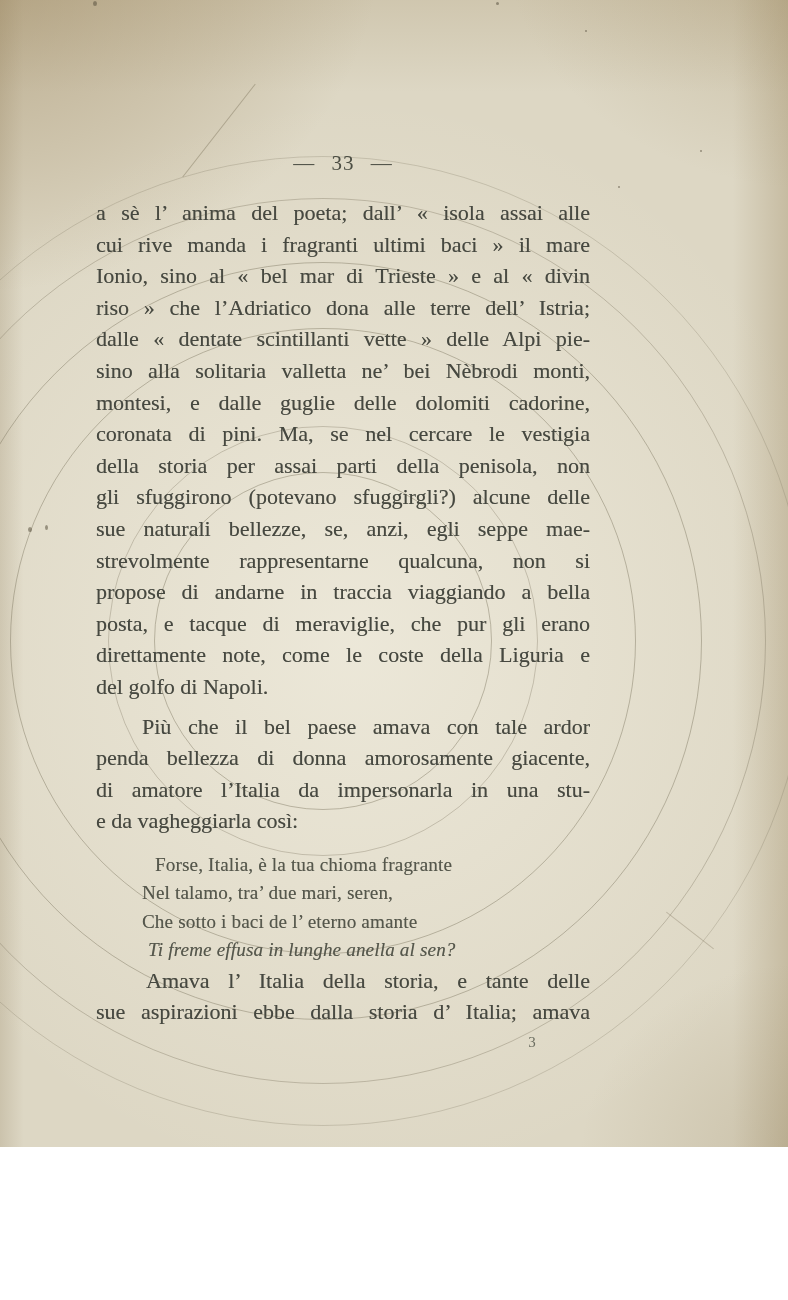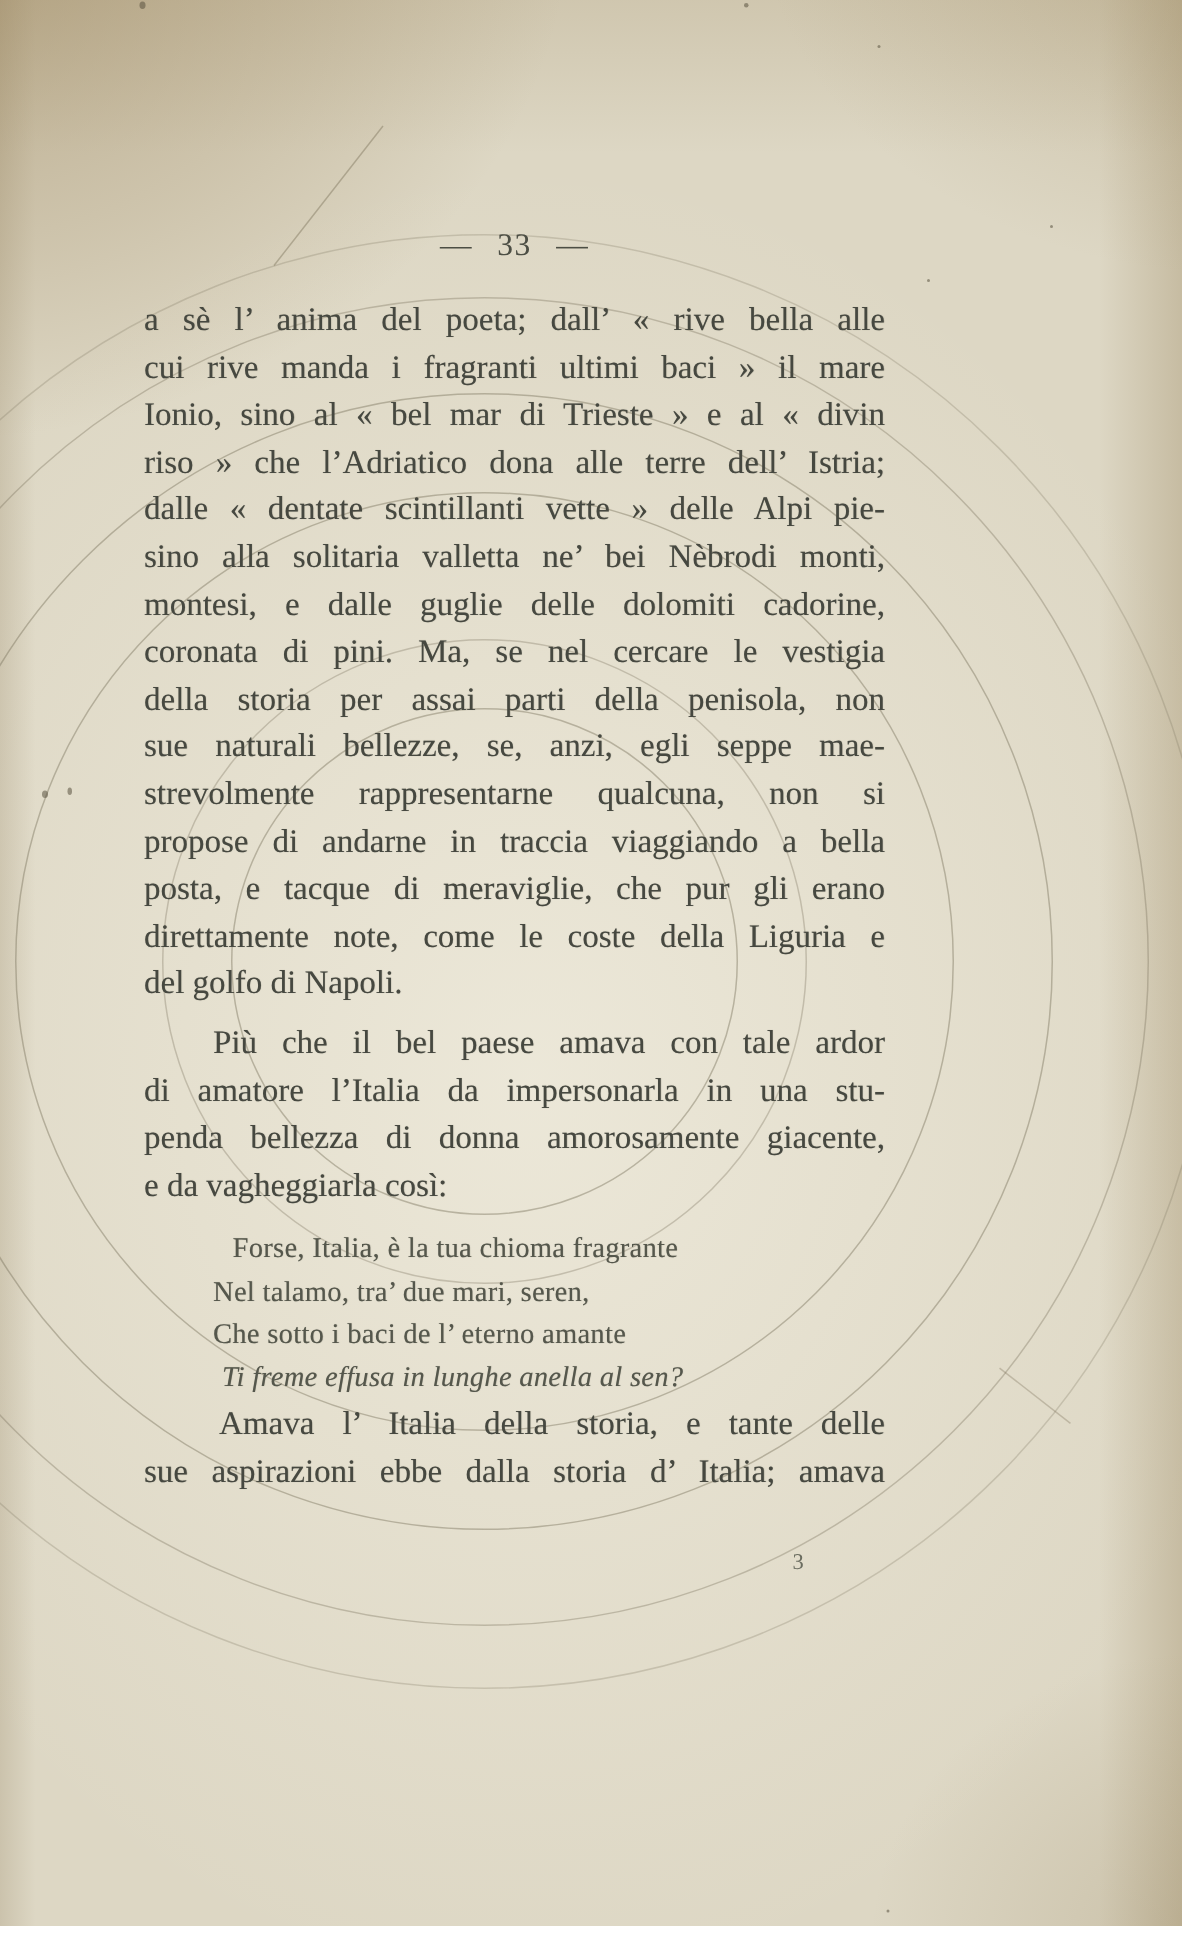--- a/index.html
+++ b/index.html
@@ -1,18 +1,18 @@
 <!DOCTYPE html>
 <html><head>
 <meta charset="utf-8">
 <style>
   html,body{margin:0;padding:0;}
   body{width:788px;height:1300px;font-family:"Liberation Serif",serif;}
   #scan-page{
-    position:relative;width:788px;height:1284px;overflow:hidden;
+    position:relative;width:788px;height:1147px;overflow:hidden;
     background:
       radial-gradient(620px 520px at -40px -60px, rgba(148,124,82,0.55), rgba(148,124,82,0.20) 45%, rgba(148,124,82,0) 68%),
       radial-gradient(520px 400px at 105% -5%, rgba(160,140,100,0.38), rgba(160,140,100,0) 62%),
       radial-gradient(320px 280px at 102% 101%, rgba(150,132,95,0.28), rgba(150,132,95,0) 70%),
       linear-gradient(to left, rgba(152,132,92,0.33), rgba(152,132,92,0) 7%),
       linear-gradient(to right, rgba(140,122,88,0.22), rgba(140,122,88,0) 3%),
       linear-gradient(to bottom, rgba(160,140,100,0.22), rgba(160,140,100,0) 8%),
       radial-gradient(90% 66% at 45% 56%, rgba(248,245,233,0.55), rgba(248,245,233,0) 72%),
       #ddd7c4;
     color:#464840;
@@ -72,40 +72,41 @@
   <div class="spk" style="left:28px;top:527px;width:4px;height:5px;"></div>
   <div class="spk" style="left:45px;top:525px;width:3px;height:5px;"></div>
   <div class="spk" style="left:618px;top:186px;width:2px;height:2px;"></div>
   <div class="spk" style="left:591px;top:1273px;width:2px;height:2px;"></div>
   <div class="spk" style="left:128px;top:1291px;width:2px;height:2px;"></div>
 
   <div class="page-header">— 33 —</div>
 
   <div class="text-column">
     <div>
-        <div class="tline">a sè l’ anima del poeta; dall’ « rive bella alle</div>
+        <div class="tline">a sè l’ anima del poeta; dall’ « isola assai alle</div>
         <div class="tline">cui rive manda i fragranti ultimi baci » il mare</div>
         <div class="tline">Ionio, sino al « bel mar di Trieste » e al « divin</div>
         <div class="tline">riso » che l’Adriatico dona alle terre dell’ Istria;</div>
         <div class="tline">dalle « dentate scintillanti vette » delle Alpi pie-</div>
         <div class="tline">sino alla solitaria valletta ne’ bei Nèbrodi monti,</div>
         <div class="tline">montesi, e dalle guglie delle dolomiti cadorine,</div>
         <div class="tline">coronata di pini. Ma, se nel cercare le vestigia</div>
         <div class="tline">della storia per assai parti della penisola, non</div>
+        <div class="tline">gli sfuggirono (potevano sfuggirgli?) alcune delle</div>
         <div class="tline">sue naturali bellezze, se, anzi, egli seppe mae-</div>
         <div class="tline">strevolmente rappresentarne qualcuna, non si</div>
         <div class="tline">propose di andarne in traccia viaggiando a bella</div>
         <div class="tline">posta, e tacque di meraviglie, che pur gli erano</div>
         <div class="tline">direttamente note, come le coste della Liguria e</div>
         <div class="tline rag">del golfo di Napoli.</div>
       </div>
     <div class="para-2">
         <div class="tline" style="padding-left: 46px;">Più che il bel paese amava con tale ardor</div>
+        <div class="tline">penda bellezza di donna amorosamente giacente,</div>
         <div class="tline">di amatore l’Italia da impersonarla in una stu-</div>
-        <div class="tline">penda bellezza di donna amorosamente giacente,</div>
         <div class="tline rag">e da vagheggiarla così:</div>
       </div>
     <div class="verse-block">
         <div class="tline rag" style="padding-left: 13px;">Forse, Italia, è la tua chioma fragrante</div>
         <div class="tline rag">Nel talamo, tra’ due mari, seren,</div>
         <div class="tline rag">Che sotto i baci de l’ eterno amante</div>
         <div class="tline rag" style="padding-left: 6px; font-style: italic;">Ti freme effusa in lunghe anella al sen?</div>
       </div>
     <div class="para-3">
         <div class="tline" style="padding-left: 50px;">Amava l’ Italia della storia, e tante delle</div>

